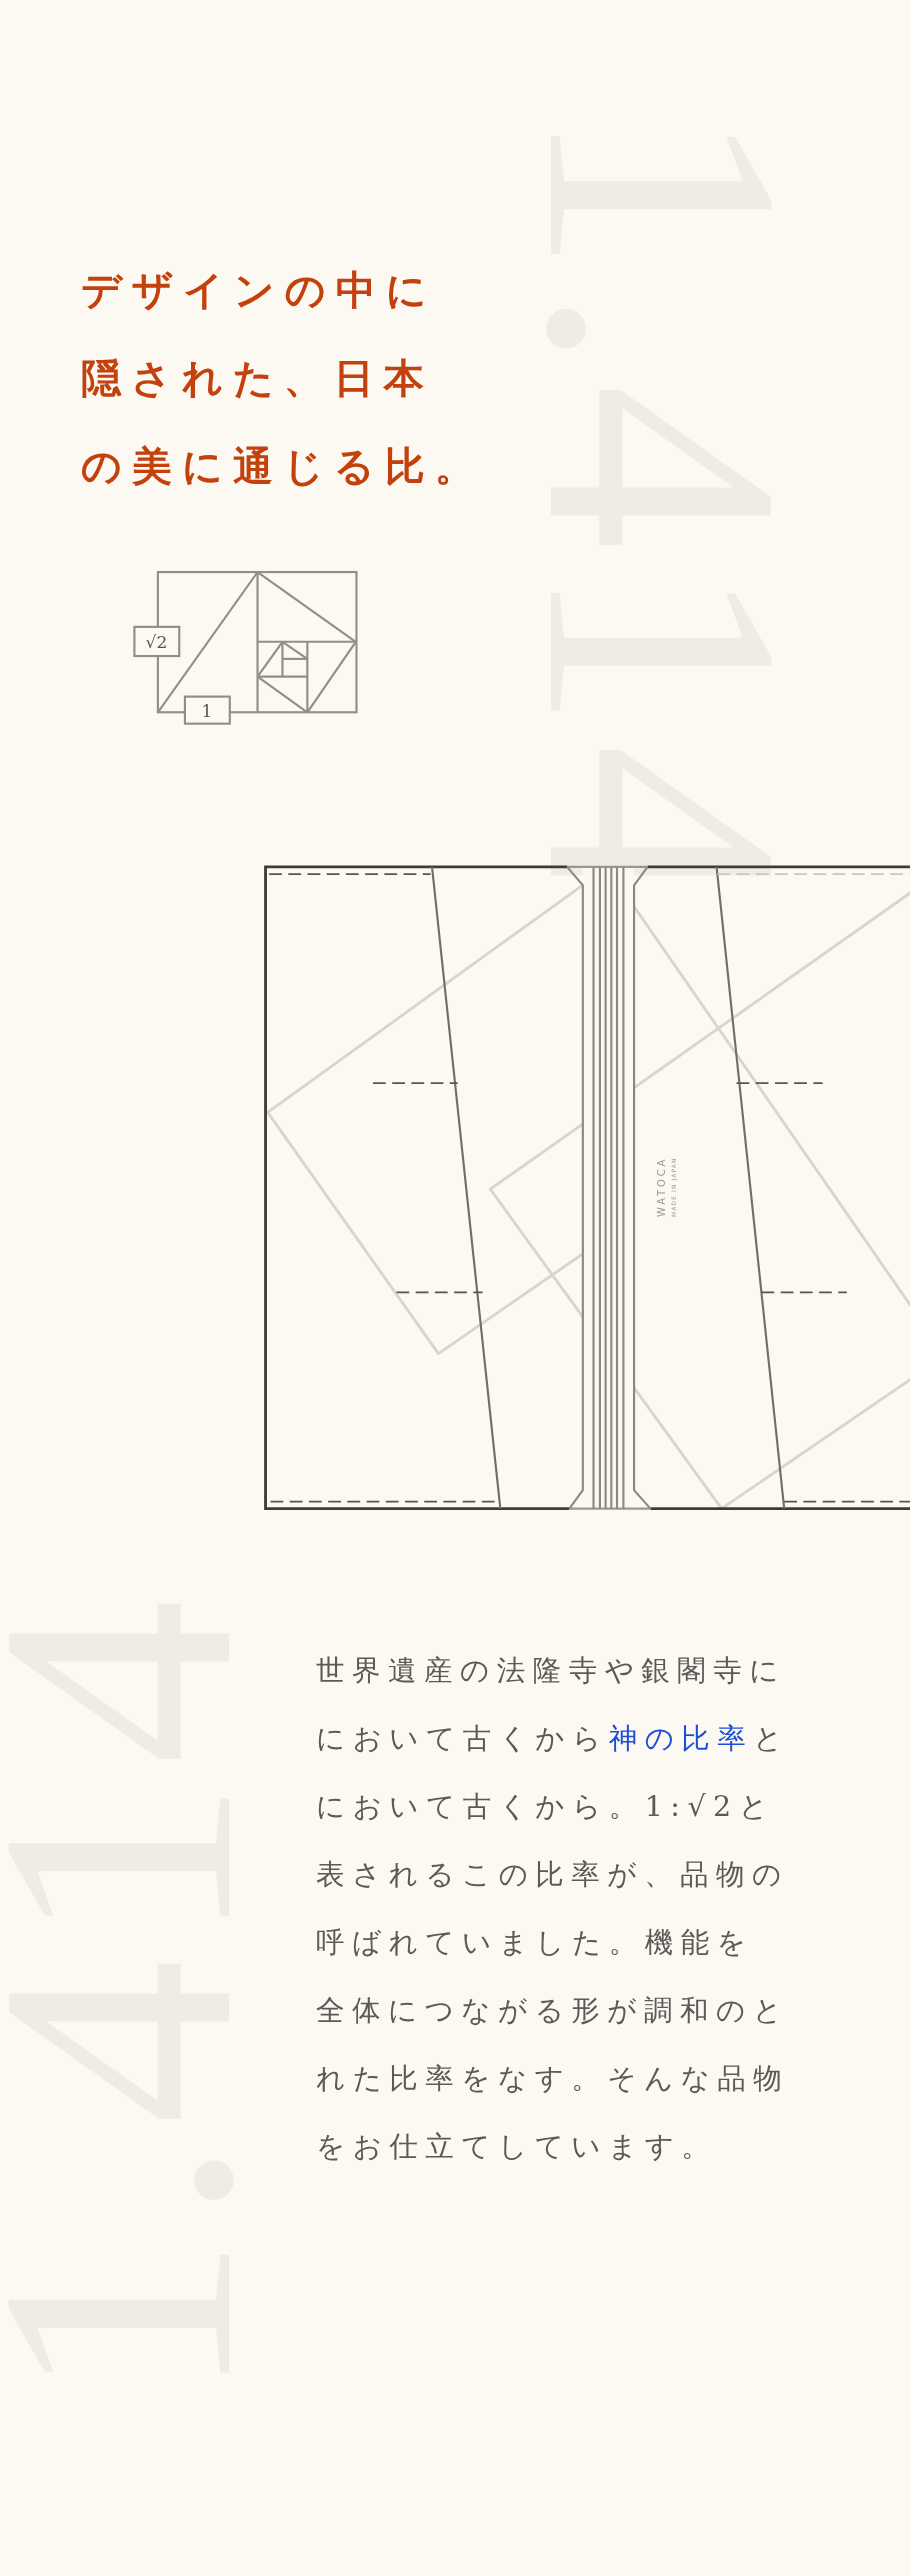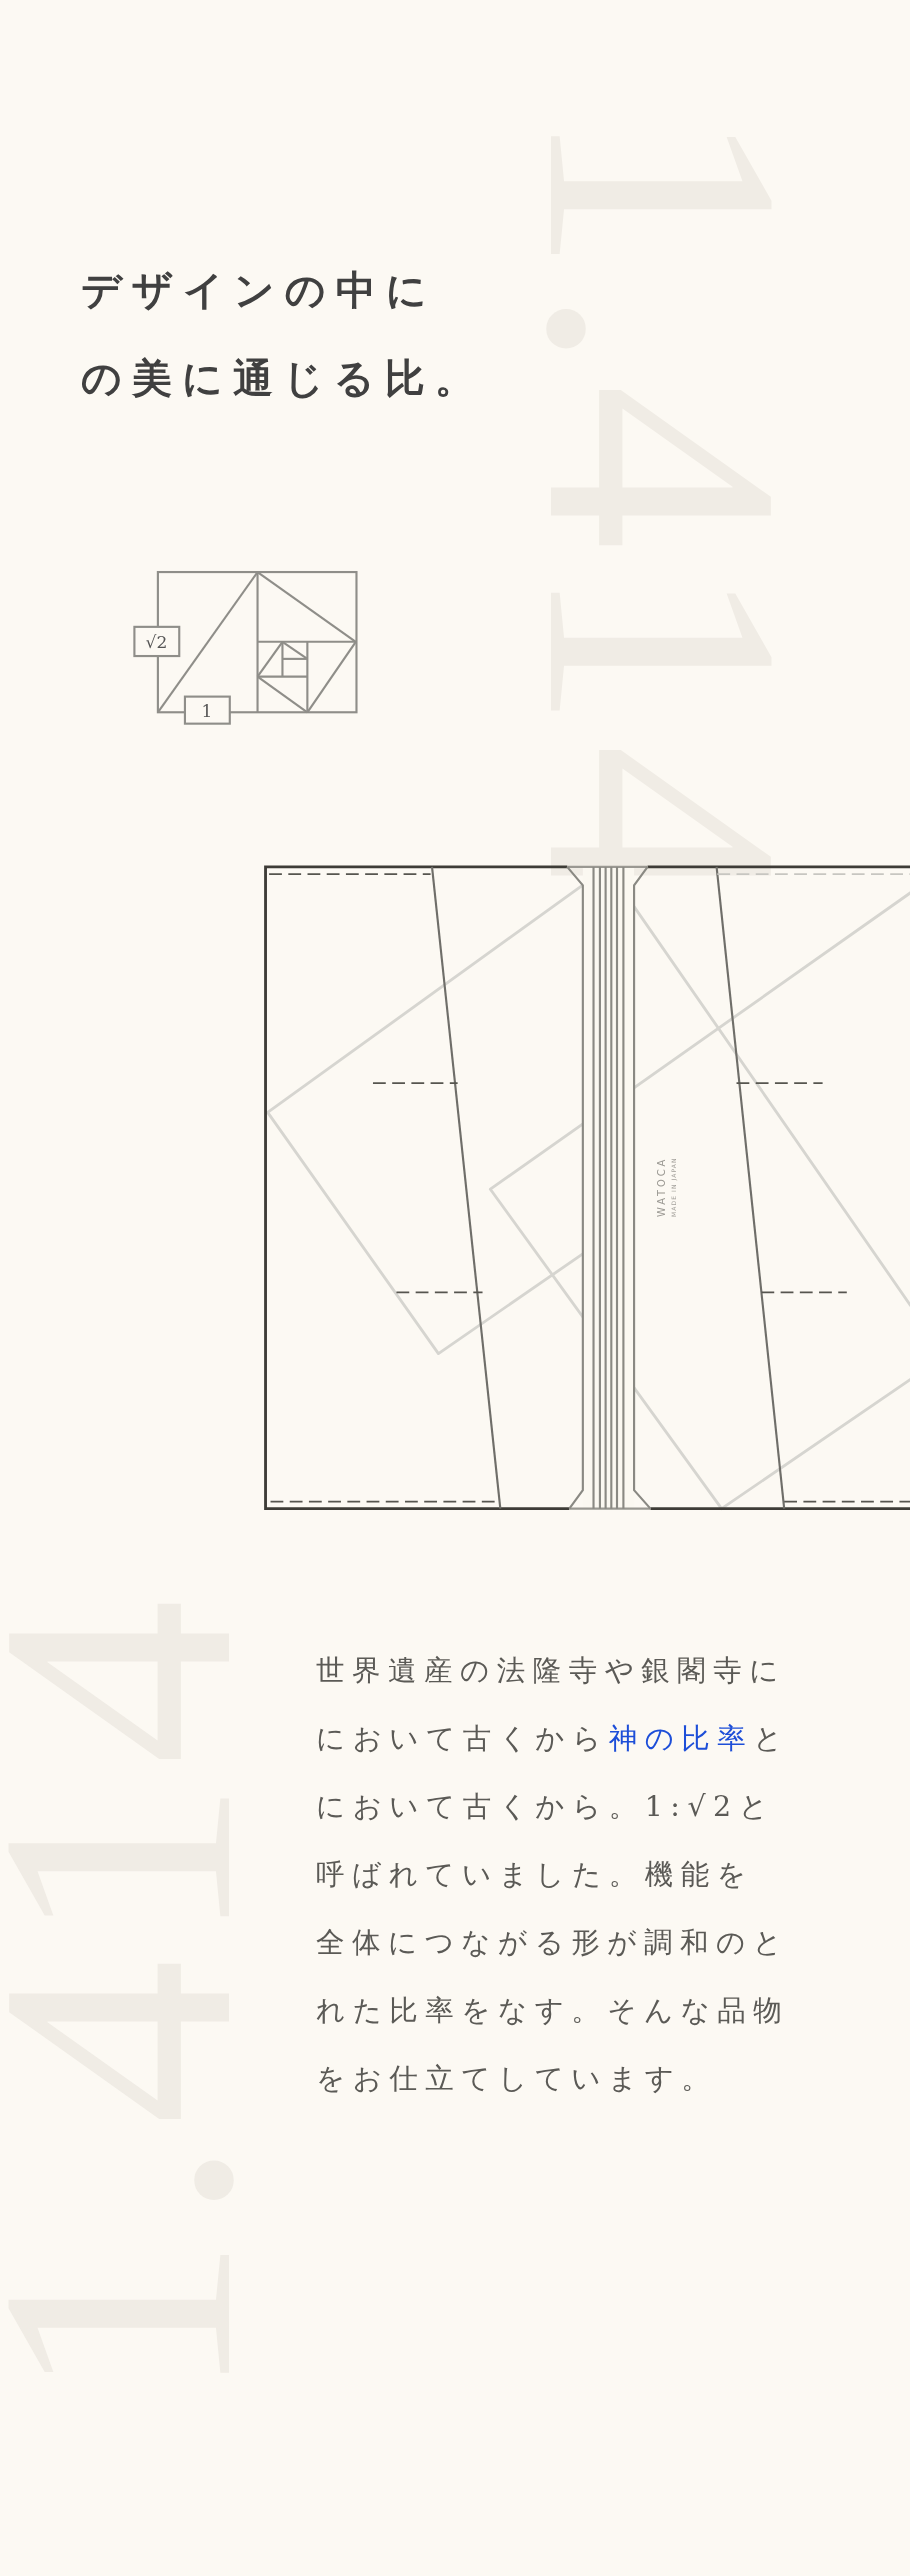--- a/index.html
+++ b/index.html
@@ -23,21 +23,21 @@
     transform-origin: 0 0;
     transform: translate(235px, 0) rotate(90deg);
   }
   .bignum.left {
     left: -51px; top: 2402px;
     transform-origin: 0 0;
     transform: rotate(-90deg) translate(0, 0);
   }
   .headline {
     position: absolute; left: 81px; top: 246px;
-    margin: 0; font-weight: bold; color: #404040;
+    margin: 0; font-weight: bold; color: #c2410c;
     font-size: 40px; line-height: 88px; letter-spacing: 10px;
   }
   .headline span { display: block; white-space: nowrap; }
   .ratio-diagram { position: absolute; left: 128px; top: 562px; }
   .wallet { position: absolute; left: 0; top: 847px; }
   .body-copy {
     position: absolute; left: 316px; top: 1637px; width: 484px;
     margin: 0; color: #5b5a56; font-size: 28.5px; line-height: 68px;
     letter-spacing: 7.5px; font-weight: normal;
   }
@@ -45,20 +45,21 @@
   .body-copy .em { color: #1d4ed8; }
 </style>
 </head>
 <body>
 
 <div class="bignum right">1.414</div>
 <div class="bignum left">1.414</div>
 
 <h2 class="headline">
   <span>デザインの中に</span>
+  <span>隠された、日本</span>
   <span>の美に通じる比。</span>
 </h2>
 
 <svg class="ratio-diagram" width="242" height="171" viewBox="180 790 340 240">
   <g fill="none" stroke="#8f8e89" stroke-width="3">
     <rect x="222" y="804" width="279" height="197"></rect>
     <line x1="222" y1="1001" x2="362" y2="804"></line>
     <line x1="362" y1="804" x2="362" y2="1001"></line>
     <line x1="362" y1="804" x2="500" y2="902"></line>
     <line x1="362" y1="902" x2="500" y2="902"></line>
@@ -136,18 +137,19 @@
   <g transform="translate(934,1710) rotate(-90)">
     <text x="0" y="0" font-family="DejaVu Sans, sans-serif" font-size="14" letter-spacing="4" fill="#9a9892">WATOCA</text>
     <text x="0" y="16" font-family="DejaVu Sans, sans-serif" font-size="8.5" letter-spacing="1.5" fill="#a5a39d">MADE IN JAPAN</text>
   </g>
 </svg>
 
 <p class="body-copy">
   <span class="line">世界遺産の法隆寺や銀閣寺に</span>
   <span class="line"><span>において古くから</span><span class="em">神の比率</span><span>と</span></span>
   <span class="line">において古くから。1:√2と</span>
+  <span class="line">表されるこの比率が、品物の</span>
   <span class="line">呼ばれていました。機能を</span>
   <span class="line">全体につながる形が調和のと</span>
   <span class="line">れた比率をなす。そんな品物</span>
   <span class="line">をお仕立てしています。</span>
 </p>
 
 
 </body></html>

